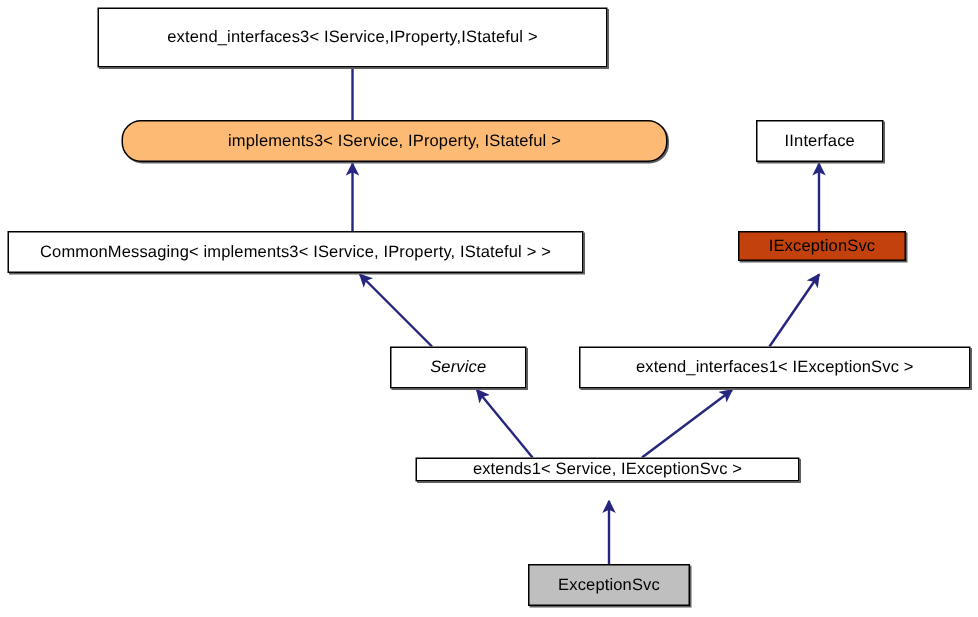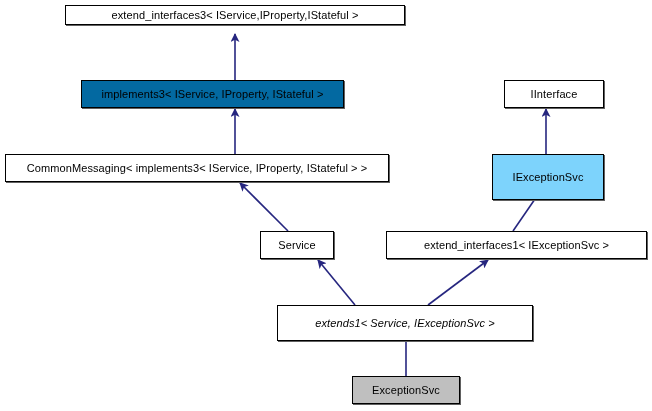--- a/index.html
+++ b/index.html
@@ -67,42 +67,42 @@
         <line x1="546" y1="154" x2="546" y2="109" stroke="#26267f" stroke-width="1.6" marker-end="url(#uml-arrow)"></line>
         <line x1="288" y1="231" x2="240" y2="183" stroke="#26267f" stroke-width="1.6" marker-end="url(#uml-arrow)"></line>
         <line x1="513" y1="231" x2="546" y2="183" stroke="#26267f" stroke-width="1.6" marker-end="url(#uml-arrow)"></line>
         <line x1="355" y1="305" x2="318" y2="260" stroke="#26267f" stroke-width="1.6" marker-end="url(#uml-arrow)"></line>
         <line x1="428" y1="305" x2="488" y2="260" stroke="#26267f" stroke-width="1.6" marker-end="url(#uml-arrow)"></line>
         <line x1="406" y1="376" x2="406" y2="334" stroke="#26267f" stroke-width="1.6" marker-end="url(#uml-arrow)"></line>
       </g>
   </svg>
 
   <div id="node-layer">
-      <div class="uml-node" style="left: 65px; top: 5px; width: 340px; height: 20px; background: rgb(255, 255, 255); border-color: rgb(0, 0, 0); color: rgb(0, 0, 0);">
+      <div class="uml-node" style="left: 65px; top: 5px; width: 340px; height: 40px; background: rgb(255, 255, 255); border-color: rgb(0, 0, 0); color: rgb(0, 0, 0);">
         <span class="node-label">extend_interfaces3&lt; IService,IProperty,IStateful &gt;</span>
       </div>
-      <div class="uml-node" style="left: 81px; top: 80px; width: 263px; height: 28px; background: #0369a1; border-color: rgb(0, 0, 0); color: rgb(0, 0, 0);">
+      <div class="uml-node" style="left: 81px; top: 80px; width: 364px; height: 28px; background: #fdba74; border-color: rgb(0, 0, 0); color: rgb(0, 0, 0); border-radius: 13px;">
         <span class="node-label">implements3&lt; IService, IProperty, IStateful &gt;</span>
       </div>
-      <div class="uml-node" style="left: 504px; top: 80px; width: 100px; height: 28px; background: rgb(255, 255, 255); border-color: rgb(0, 0, 0); color: rgb(0, 0, 0);">
+      <div class="uml-node" style="left: 504px; top: 80px; width: 85px; height: 28px; background: rgb(255, 255, 255); border-color: rgb(0, 0, 0); color: rgb(0, 0, 0);">
         <span class="node-label">IInterface</span>
       </div>
       <div class="uml-node" style="left: 5px; top: 154px; width: 384px; height: 28px; background: rgb(255, 255, 255); border-color: rgb(0, 0, 0); color: rgb(0, 0, 0);">
         <span class="node-label">CommonMessaging&lt; implements3&lt; IService, IProperty, IStateful &gt; &gt;</span>
       </div>
-      <div class="uml-node" style="left: 492px; top: 154px; width: 112px; height: 46px; background: #7dd3fc; border-color: rgb(0, 0, 0); color: rgb(0, 0, 0);">
+      <div class="uml-node" style="left: 492px; top: 154px; width: 112px; height: 20px; background: #c2410c; border-color: rgb(0, 0, 0); color: rgb(0, 0, 0);">
         <span class="node-label">IExceptionSvc</span>
       </div>
-      <div class="uml-node" style="left: 260px; top: 231px; width: 74px; height: 28px; background: rgb(255, 255, 255); border-color: rgb(0, 0, 0); color: rgb(0, 0, 0);">
+      <div class="uml-node" style="left: 260px; top: 231px; width: 91px; height: 28px; background: rgb(255, 255, 255); border-color: rgb(0, 0, 0); color: rgb(0, 0, 0); font-style: italic;">
         <span class="node-label">Service</span>
       </div>
       <div class="uml-node" style="left: 386px; top: 231px; width: 261px; height: 28px; background: rgb(255, 255, 255); border-color: rgb(0, 0, 0); color: rgb(0, 0, 0); justify-content: center;">
         <span class="node-label">extend_interfaces1&lt; IExceptionSvc &gt;</span>
       </div>
-      <div class="uml-node" style="left: 277px; top: 305px; width: 256px; height: 36px; background: rgb(255, 255, 255); border-color: rgb(0, 0, 0); color: rgb(0, 0, 0); font-style: italic;">
+      <div class="uml-node" style="left: 277px; top: 305px; width: 256px; height: 16px; background: rgb(255, 255, 255); border-color: rgb(0, 0, 0); color: rgb(0, 0, 0);">
         <span class="node-label">extends1&lt; Service, IExceptionSvc &gt;</span>
       </div>
       <div class="uml-node highlight" style="left: 352px; top: 376px; width: 108px; height: 28px; background: rgb(191, 191, 191); border-color: rgb(0, 0, 0); color: rgb(0, 0, 0); text-align: center;">
         <span class="node-label">ExceptionSvc</span>
       </div>
     </div>
 
 </div>
 
 </body></html>

